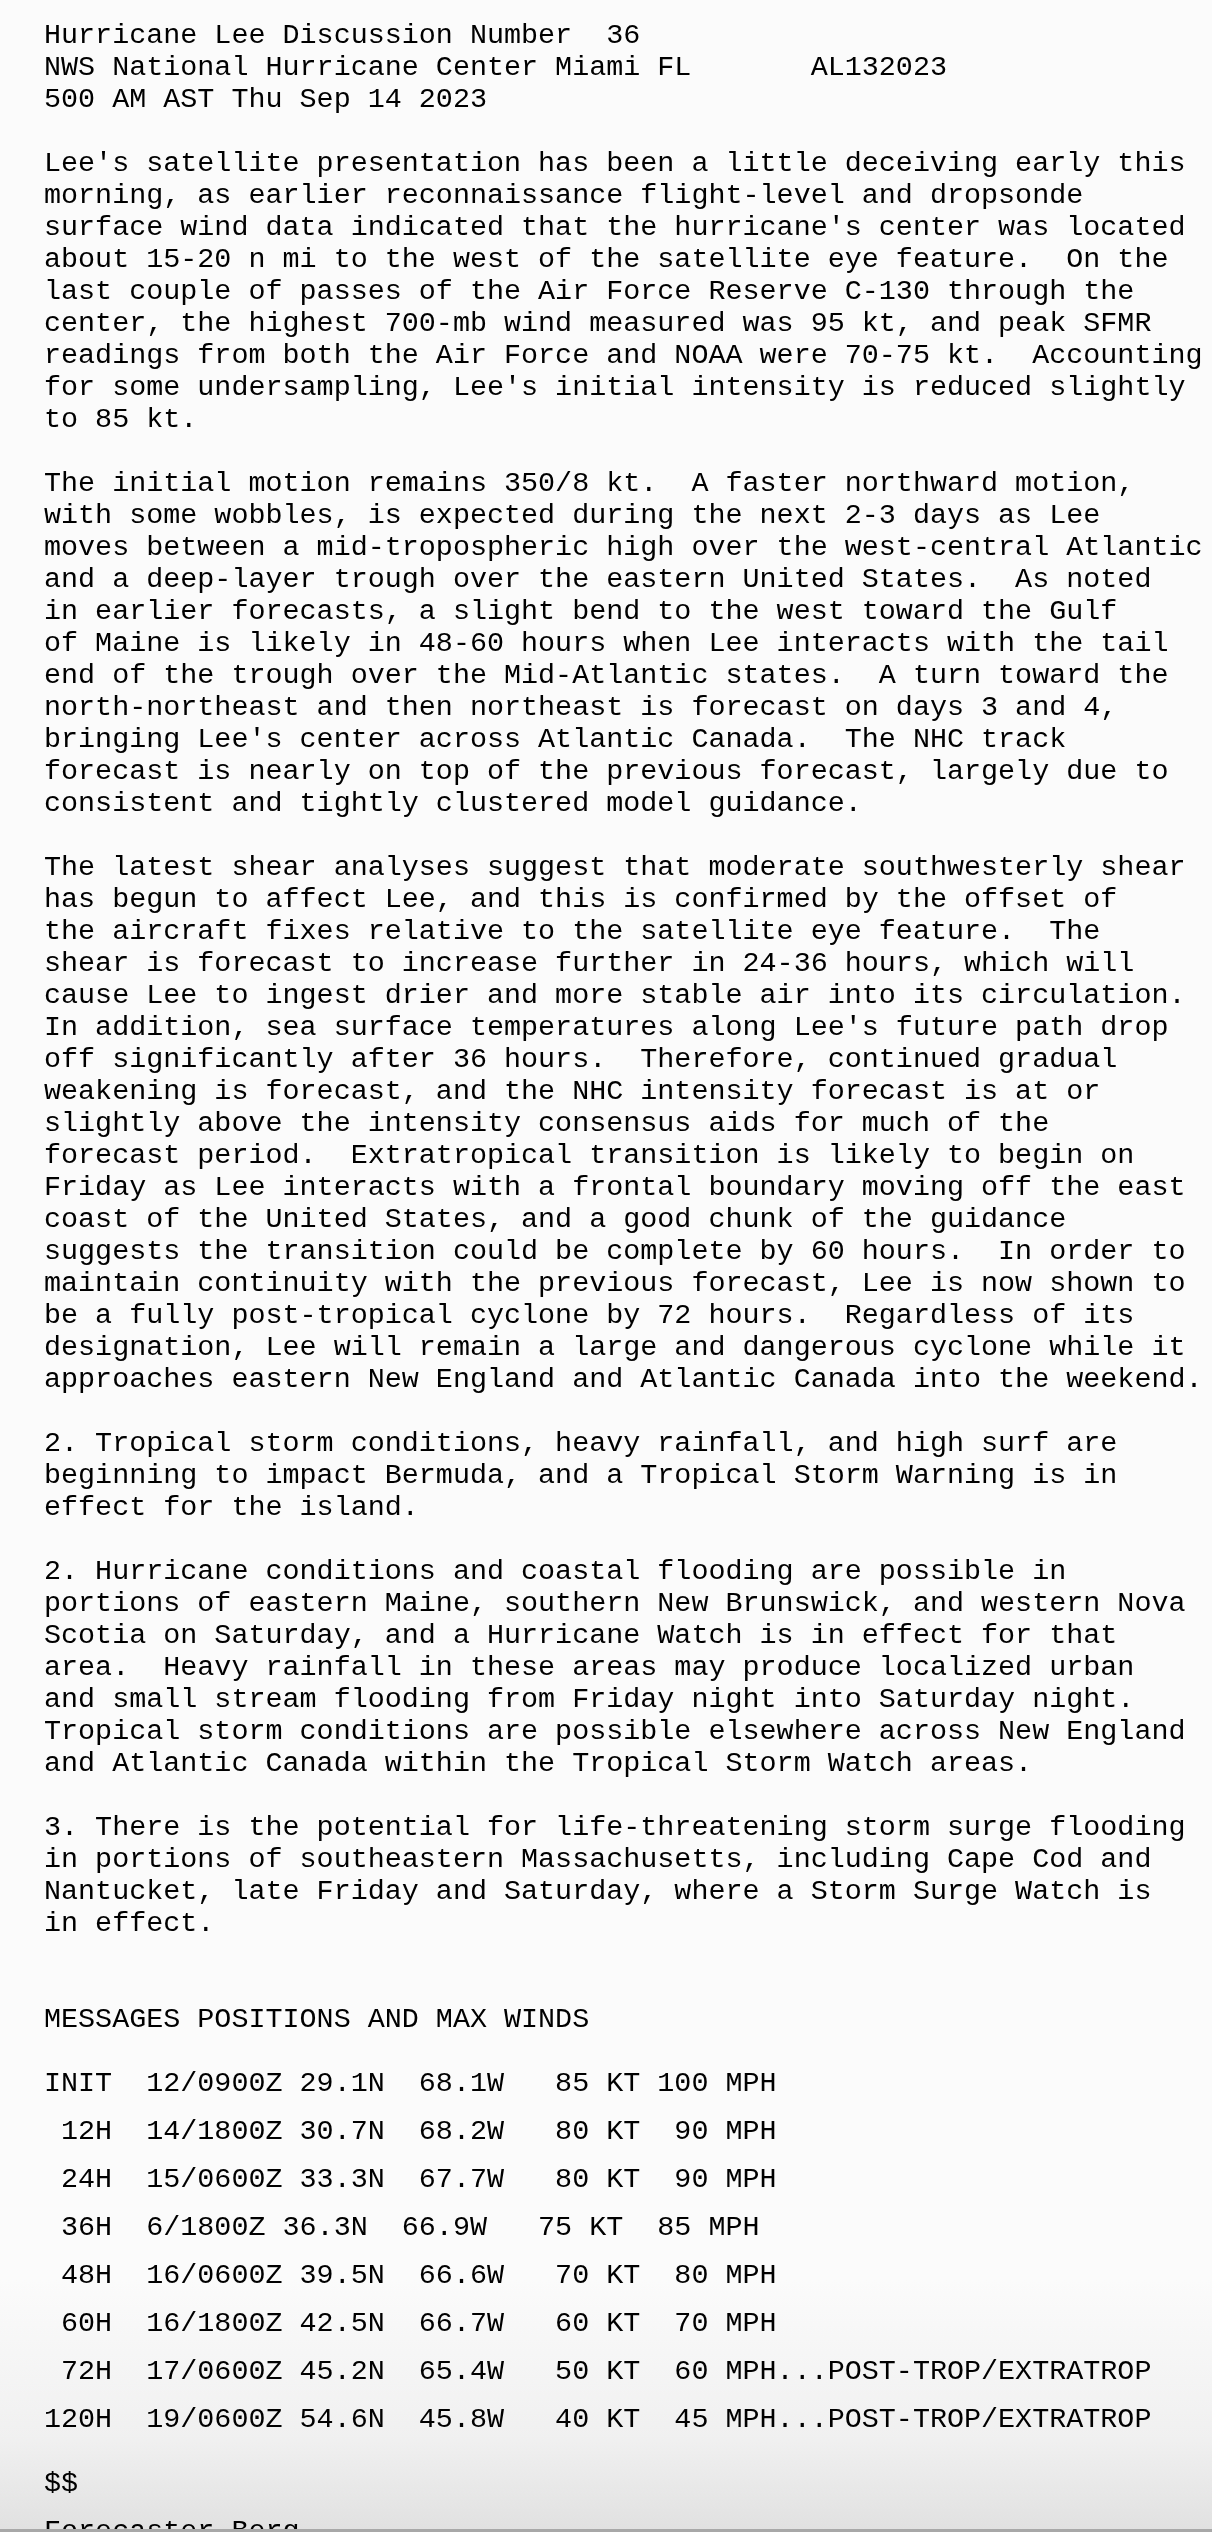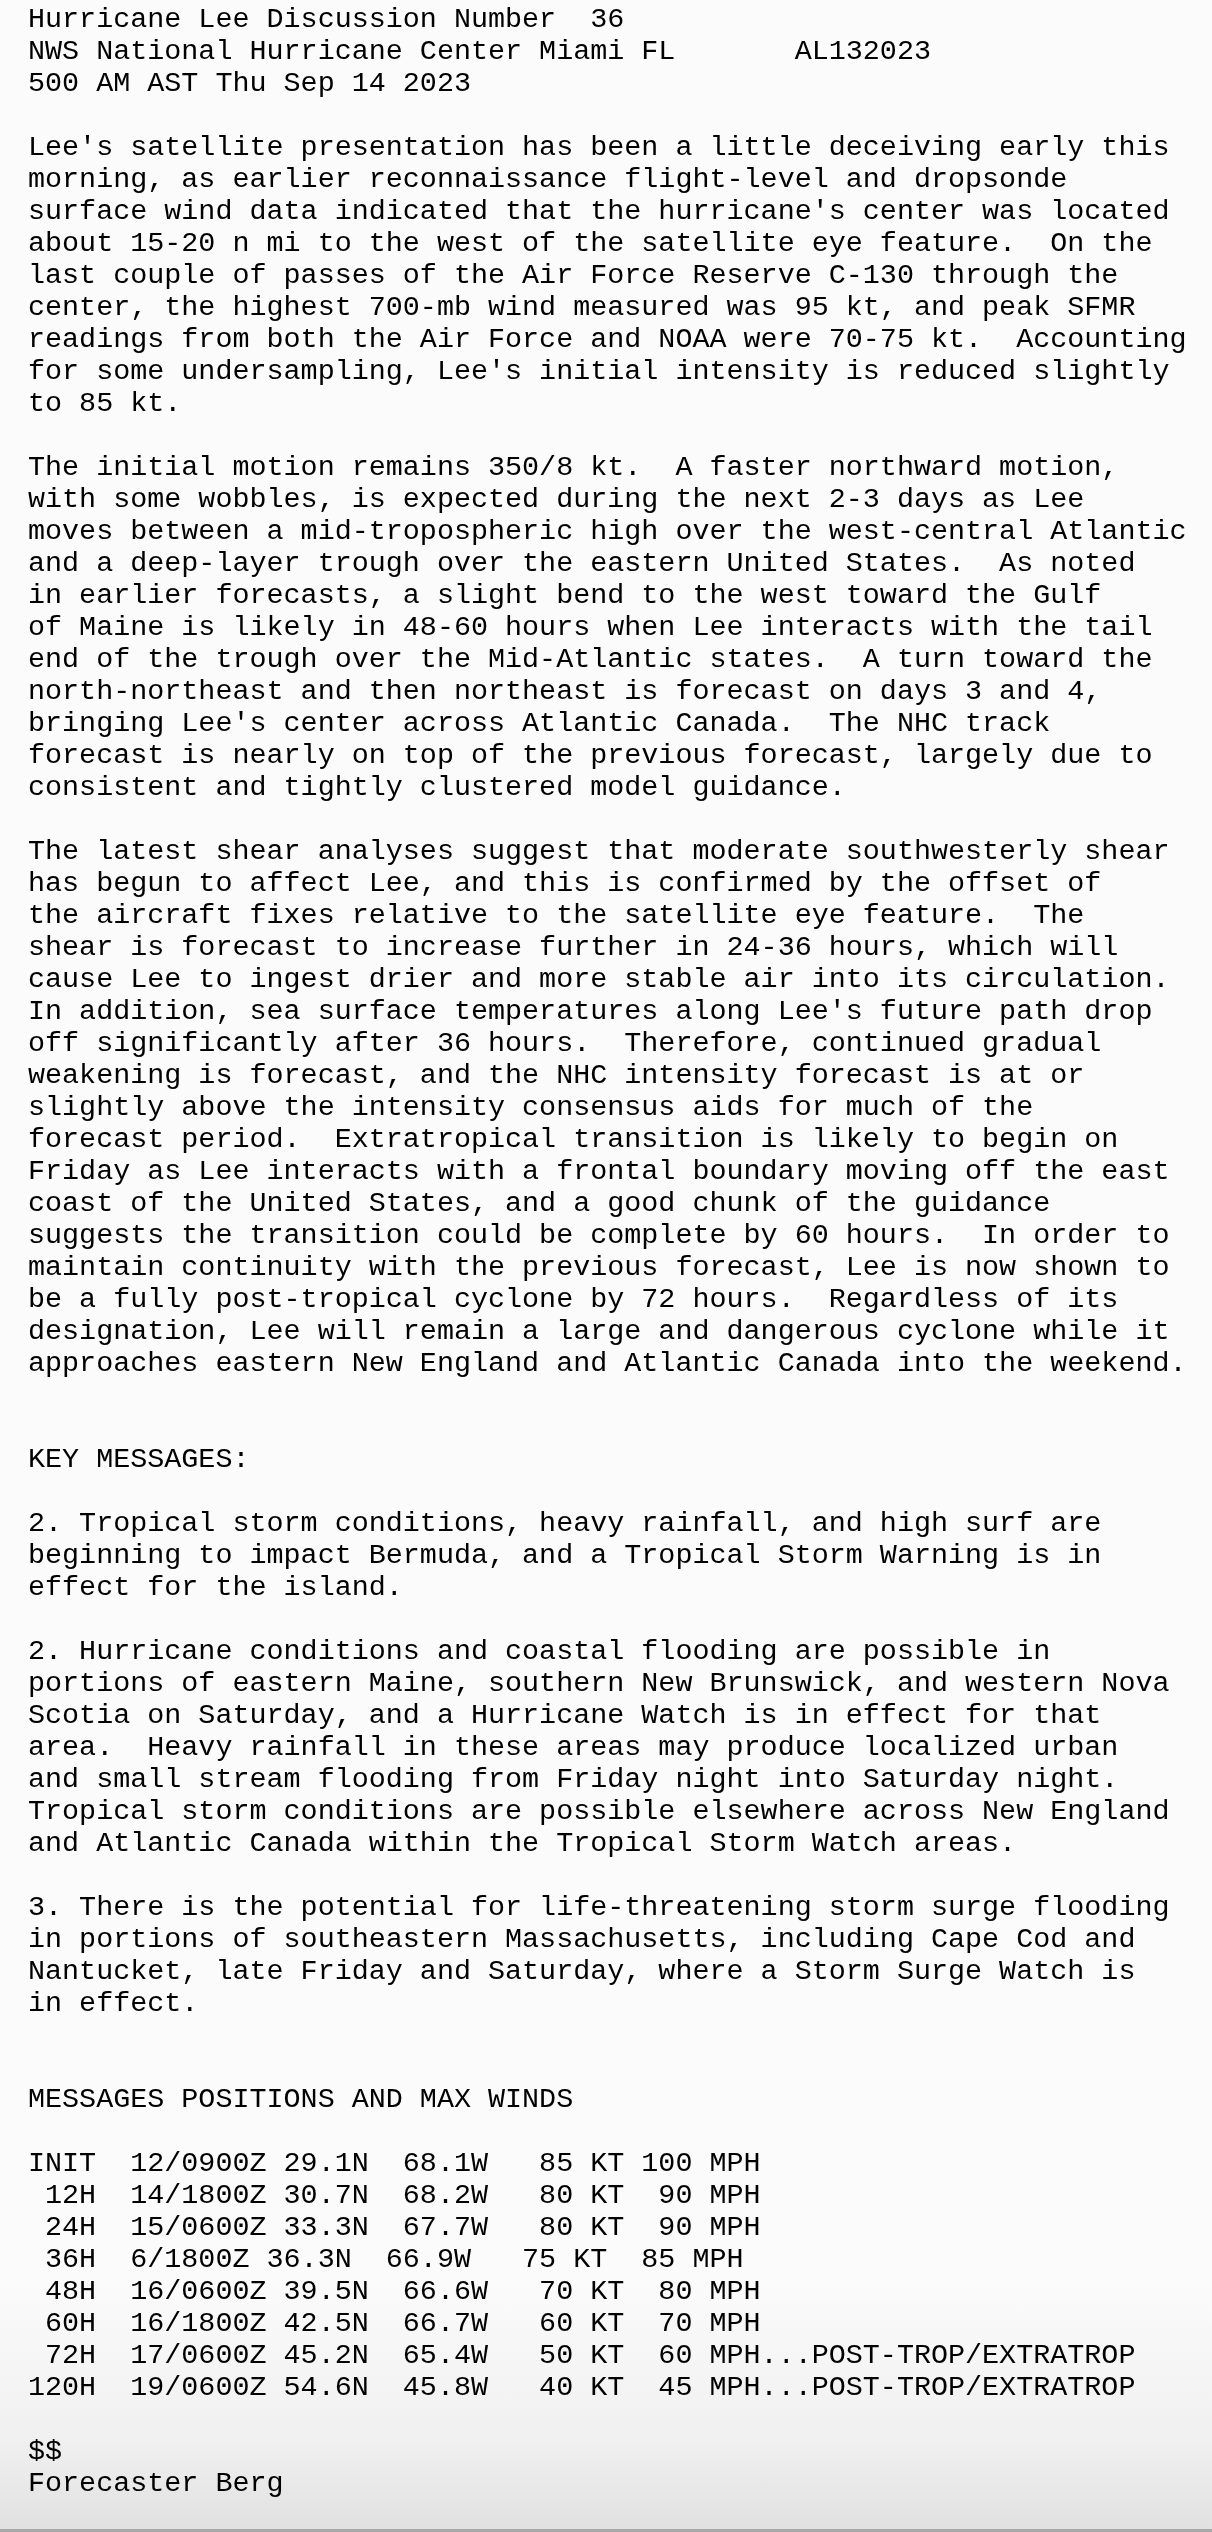--- a/index.html
+++ b/index.html
@@ -12,21 +12,21 @@
     box-sizing: border-box;
     padding: 4px 0 0 28px;
     background-color: #fbfbfb;
     background-image: linear-gradient(180deg, #fbfbfb 0px, #fbfbfb 2280px, #f0f0f0 2440px, #e1e1e1 2529px);
     font-family: "Liberation Mono", "DejaVu Sans Mono", monospace;
     font-size: 28.4px;
     line-height: 32px;
     color: #000000;
   }
   pre {
-    margin: 0;
+    margin: 16px;
     font: inherit;
     white-space: pre;
   }
   .gap1 { margin-top: 32px; }  
   .gap2 { margin-top: 64px; }  
   .bottom-edge {
     position: absolute;
     left: 0; right: 0; bottom: 0;
     height: 3px;
     background: #a8a8a8;
@@ -74,21 +74,20 @@
 slightly above the intensity consensus aids for much of the
 forecast period.  Extratropical transition is likely to begin on
 Friday as Lee interacts with a frontal boundary moving off the east
 coast of the United States, and a good chunk of the guidance
 suggests the transition could be complete by 60 hours.  In order to
 maintain continuity with the previous forecast, Lee is now shown to
 be a fully post-tropical cyclone by 72 hours.  Regardless of its
 designation, Lee will remain a large and dangerous cyclone while it
 approaches eastern New England and Atlantic Canada into the weekend.</pre>
 
-  <pre class="gap2">KEY MESSAGES:</pre>
 
   <pre class="gap1">2. Tropical storm conditions, heavy rainfall, and high surf are
 beginning to impact Bermuda, and a Tropical Storm Warning is in
 effect for the island.</pre>
 
   <pre class="gap1">2. Hurricane conditions and coastal flooding are possible in
 portions of eastern Maine, southern New Brunswick, and western Nova
 Scotia on Saturday, and a Hurricane Watch is in effect for that
 area.  Heavy rainfall in these areas may produce localized urban
 and small stream flooding from Friday night into Saturday night.

